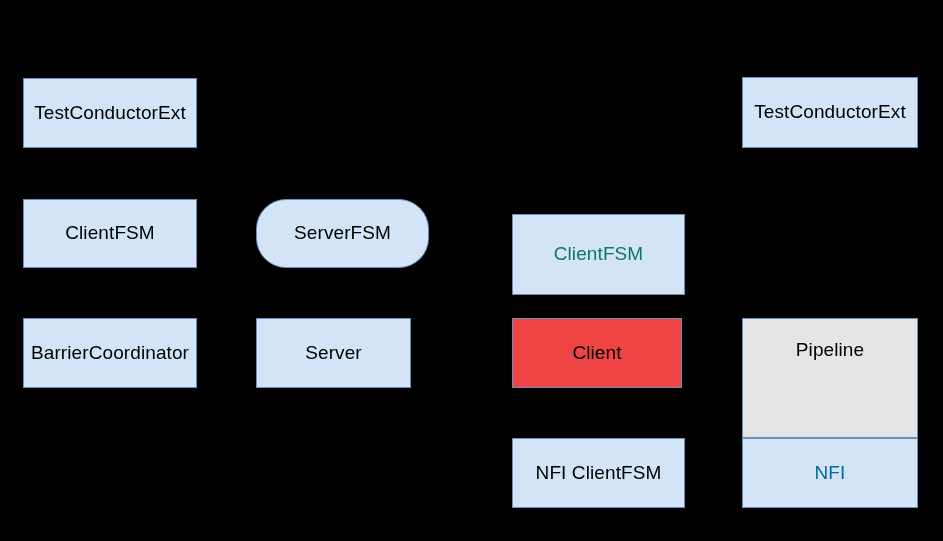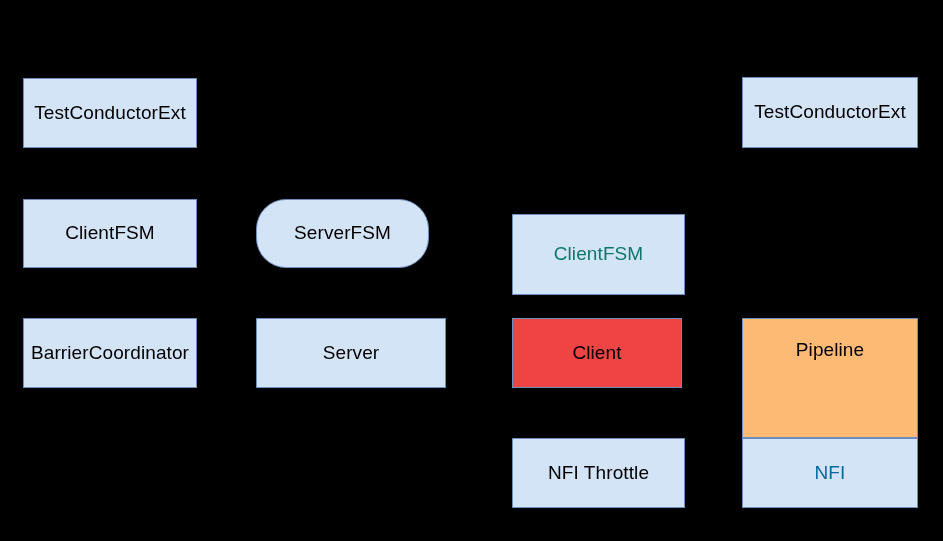--- a/index.html
+++ b/index.html
@@ -57,28 +57,28 @@
     </div>
     <div class="node" style="left: 256px; top: 199px; width: 173px; height: 69px; background: rgb(212, 228, 247); border-color: rgb(108, 142, 191); color: rgb(0, 0, 0); border-radius: 30px;">
       <span class="node-label">ServerFSM</span>
     </div>
     <div class="node" style="left: 512px; top: 199px; width: 173px; height: 81px; background: rgb(212, 228, 247); border-color: rgb(108, 142, 191); color: #0f766e; margin-top: 15px;">
       <span class="node-label">ClientFSM</span>
     </div>
     <div class="node" style="left: 23px; top: 318px; width: 174px; height: 70px; background: rgb(212, 228, 247); border-color: rgb(108, 142, 191); color: rgb(0, 0, 0); text-align: right;">
       <span class="node-label">BarrierCoordinator</span>
     </div>
-    <div class="node" style="left: 256px; top: 318px; width: 190px; height: 70px; background: rgb(212, 228, 247); border-color: rgb(108, 142, 191); color: rgb(0, 0, 0);">
+    <div class="node" style="left: 256px; top: 318px; width: 155px; height: 70px; background: rgb(212, 228, 247); border-color: rgb(108, 142, 191); color: rgb(0, 0, 0);">
       <span class="node-label">Server</span>
     </div>
     <div class="node" style="left: 512px; top: 318px; width: 170px; height: 70px; background: #ef4444; border-color: rgb(108, 142, 191); color: rgb(0, 0, 0);">
       <span class="node-label">Client</span>
     </div>
-    <div class="node align-top" style="left: 742px; top: 318px; width: 176px; height: 120px; background: #fdba74; border-color: rgb(108, 142, 191); color: rgb(0, 0, 0);">
+    <div class="node align-top" style="left: 742px; top: 318px; width: 176px; height: 120px; background: #e5e5e5; border-color: rgb(108, 142, 191); color: rgb(0, 0, 0);">
       <span class="node-label">Pipeline</span>
     </div>
     <div class="node" style="left: 512px; top: 438px; width: 173px; height: 70px; background: rgb(212, 228, 247); border-color: rgb(108, 142, 191); color: rgb(0, 0, 0);">
-      <span class="node-label">NFI Throttle</span>
+      <span class="node-label">NFI ClientFSM</span>
     </div>
     <div class="node" style="left: 742px; top: 438px; width: 176px; height: 70px; background: rgb(212, 228, 247); border-color: rgb(108, 142, 191); color: #0369a1;">
       <span class="node-label">NFI</span>
     </div>
   </div>
 
 </body></html>

